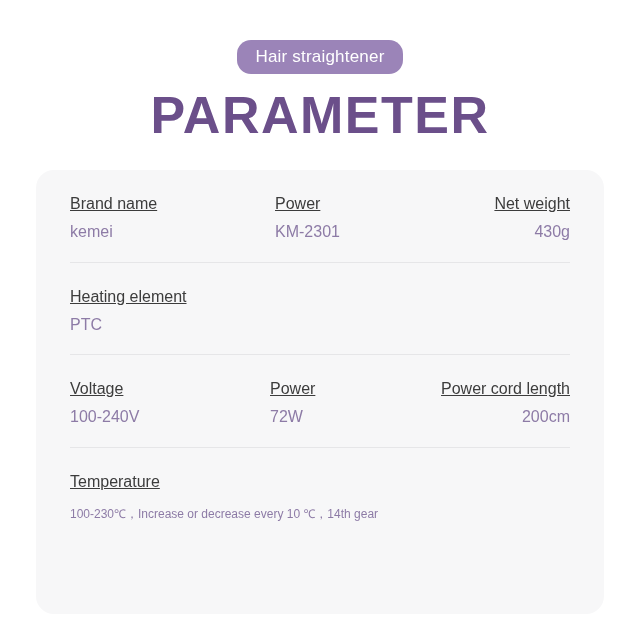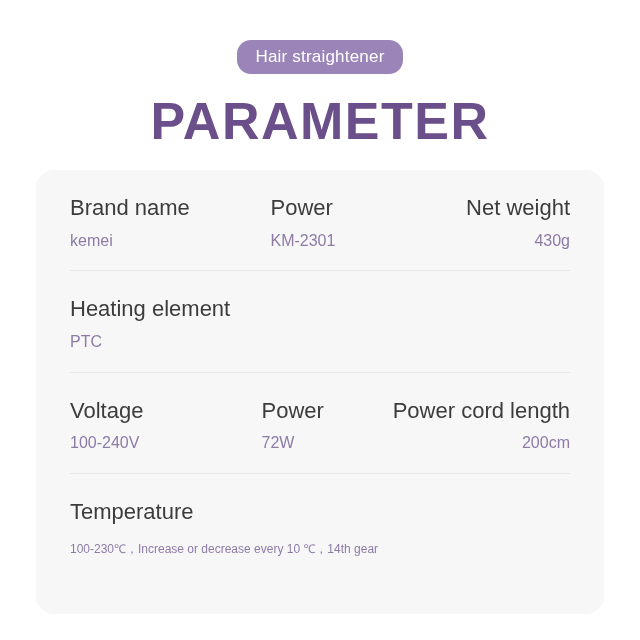--- a/index.html
+++ b/index.html
@@ -29,21 +29,21 @@
     display: inline-block;
     background: #9b84b8;
     color: #ffffff;
     font-size: 17px;
     line-height: 1;
     padding: 8px 18px 9px 18px;
     border-radius: 14px;
     letter-spacing: 0.2px;
   }
   .title {
-    margin-top: 20px;
+    margin-top: 14px;
     font-size: 52px;
     font-weight: bold;
     color: #6b4f8a;
     letter-spacing: 1.5px;
     line-height: 1.05;
   }
 
   
   .card {
     position: absolute;
@@ -68,24 +68,25 @@
 
   .cells {
     display: flex;
     width: 100%;
   }
   .cell {
     display: flex;
     flex-direction: column;
   }
   .label {
-    font-size: 22px;
+    font-size: 16px;
     color: #3c3c3c;
     line-height: 1.45;
     white-space: nowrap;
+    text-decoration: underline;
   }
   .value {
     margin-top: 6px;
     font-size: 16px;
     color: #8d7ba6;
     line-height: 1.4;
     white-space: nowrap;
   }
   .al-left  { align-items: flex-start; text-align: left; }
   .al-right { align-items: flex-end;  text-align: center; }

